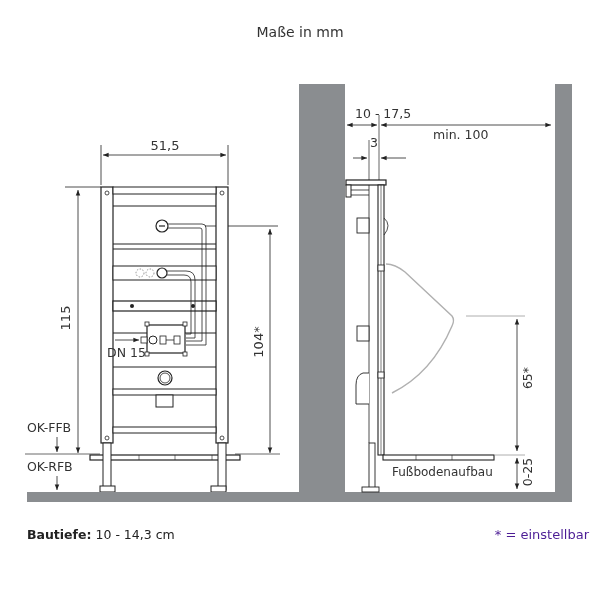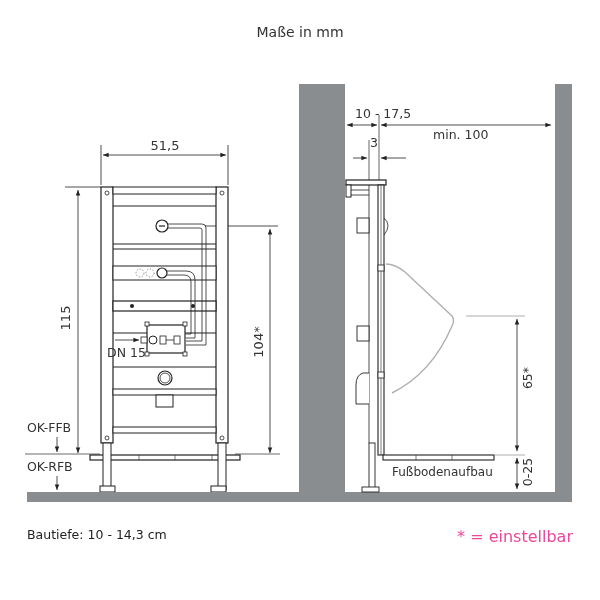--- a/index.html
+++ b/index.html
@@ -1,22 +1,22 @@
 <!DOCTYPE html>
 <html><head>
 <meta charset="utf-8">
 <style>
   html, body { margin: 0; padding: 0; background: #ffffff; }
   body { width: 600px; height: 600px; position: relative; overflow: hidden;
          font-family: "DejaVu Sans", sans-serif; color: #333; }
   svg { position: absolute; left: 0; top: 0; }
   .lbl { font-family: "DejaVu Sans", sans-serif; fill: #333; }
   .footer-left { position: absolute; left: 27px; top: 527px; font-size: 12.5px; color: #222; }
-  .footer-left b { font-weight: normal; }
-  .footer-right { position: absolute; right: 27px; top: 527px; font-size: 16px; color: #ec4899; }
+  .footer-left b { font-weight: bold; }
+  .footer-right { position: absolute; right: 11px; top: 527px; font-size: 13px; color: #4c1d95; }
 </style>
 </head>
 <body>
 
 <svg width="600" height="600" viewBox="0 0 600 600">
   <defs>
     <marker id="arr" viewBox="0 0 10 10" refX="10" refY="5" markerWidth="7" markerHeight="7" orient="auto-start-reverse">
       <path d="M0,1 L10,5 L0,9 z" fill="#222"></path>
     </marker>
   </defs>

